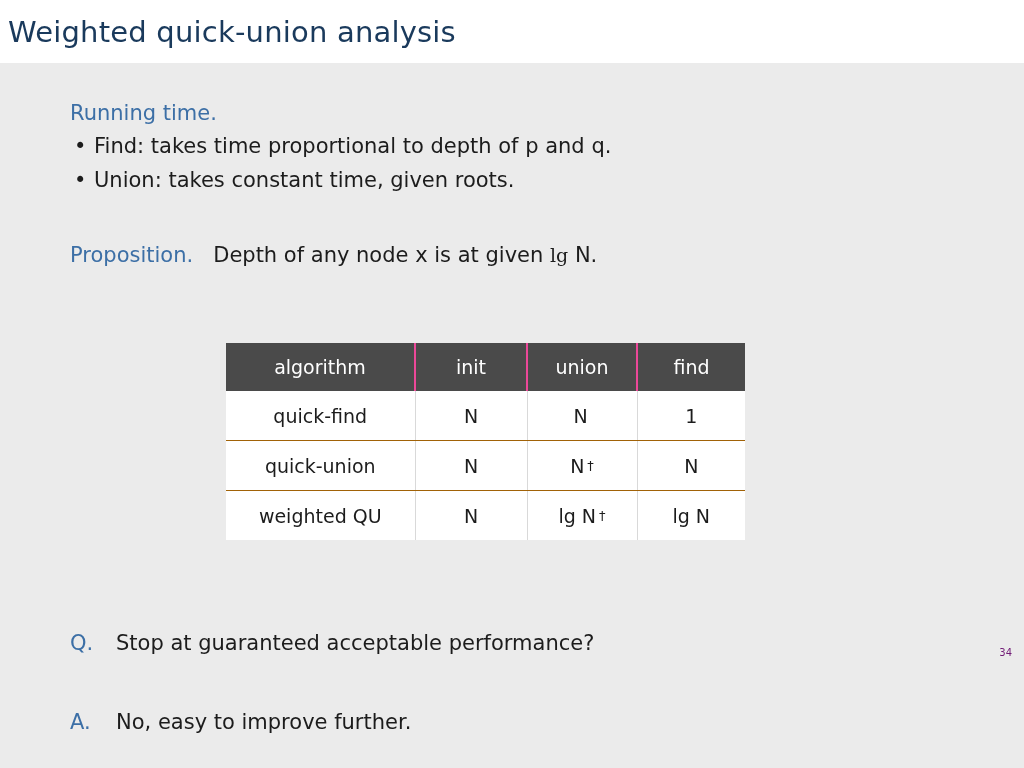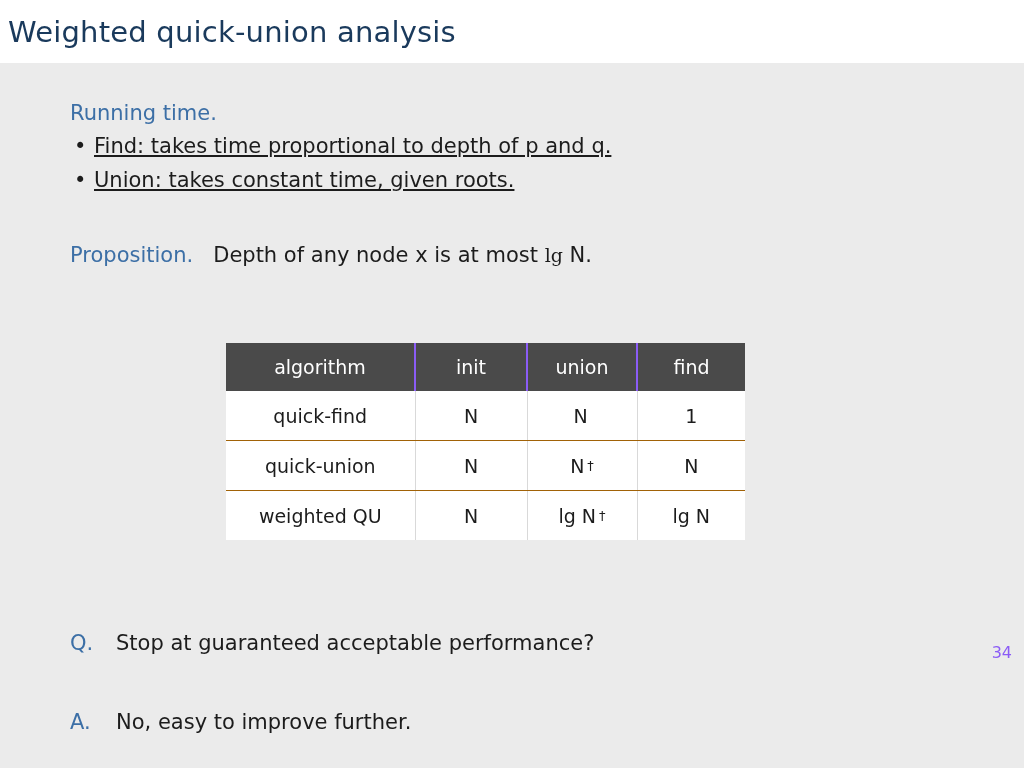--- a/index.html
+++ b/index.html
@@ -74,21 +74,20 @@
     color: #1c1c1c;
     text-align: left;
     padding-left: 4px;
     box-sizing: border-box;
   }
   .bullet-text {
     font-size: 21px;
     line-height: 32px;
     color: #1c1c1c;
     white-space: nowrap;
-    text-decoration: underline;
   }
 
   
   #proposition-line {
     position: absolute;
     left: 70px;
     top: 177px;
     font-size: 21px;
     line-height: 30px;
     white-space: nowrap;
@@ -112,21 +111,21 @@
     margin: 0;
     text-align: center;
     vertical-align: middle;
   }
   #cost-table thead th {
     height: 48px;
     background: #4a4a4a;
     color: #ffffff;
     font-weight: 400;
     font-size: 19px;
-    border-right: 2px solid #8b5cf6;
+    border-right: 2px solid #ec4899;
   }
   #cost-table thead th:last-child { border-right: none; }
 
   #cost-table tbody td {
     height: 49px;
     background: #ffffff;
     color: #1c1c1c;
     font-size: 19px;
     border-right: 1px solid #d9d9d9;
     border-bottom: 1px solid #a16207;
@@ -181,23 +180,23 @@
     color: #1c1c1c;
     white-space: nowrap;
     margin-top: 45px;
   }
 
   
   #page-number {
     position: absolute;
     right: 12px;
     bottom: 8px;
-    font-size: 16px;
+    font-size: 10px;
     line-height: 16px;
-    color: #8b5cf6;
+    color: #701a75;
   }
 </style>
 </head>
 <body>
 
 <div id="header-bar">
   <div id="slide-title">Weighted quick-union analysis</div>
 </div>
 
 <div id="slide-body">
@@ -211,21 +210,21 @@
     </div>
 
     <div class="bullet-row">
       <span class="bullet-dot">•</span>
       <span class="bullet-text">Union:  takes constant time, given roots.</span>
     </div>
   </div>
 
   <div id="proposition-line">
     <span id="proposition-label">Proposition.</span>
-    <span>&nbsp;&nbsp;</span><span id="proposition-text">Depth of any node x is at most </span><span class="serif-lg body-dark">lg</span><span id="proposition-suffix" class="body-dark"> N.</span>
+    <span>&nbsp;&nbsp;</span><span id="proposition-text">Depth of any node x is at given </span><span class="serif-lg body-dark">lg</span><span id="proposition-suffix" class="body-dark"> N.</span>
   </div>
 
   <table id="cost-table">
     <thead>
       <tr>
         <th class="col-algorithm">algorithm</th>
         <th class="col-init">init</th>
         <th class="col-union">union</th>
         <th class="col-find">find</th>
       </tr>

